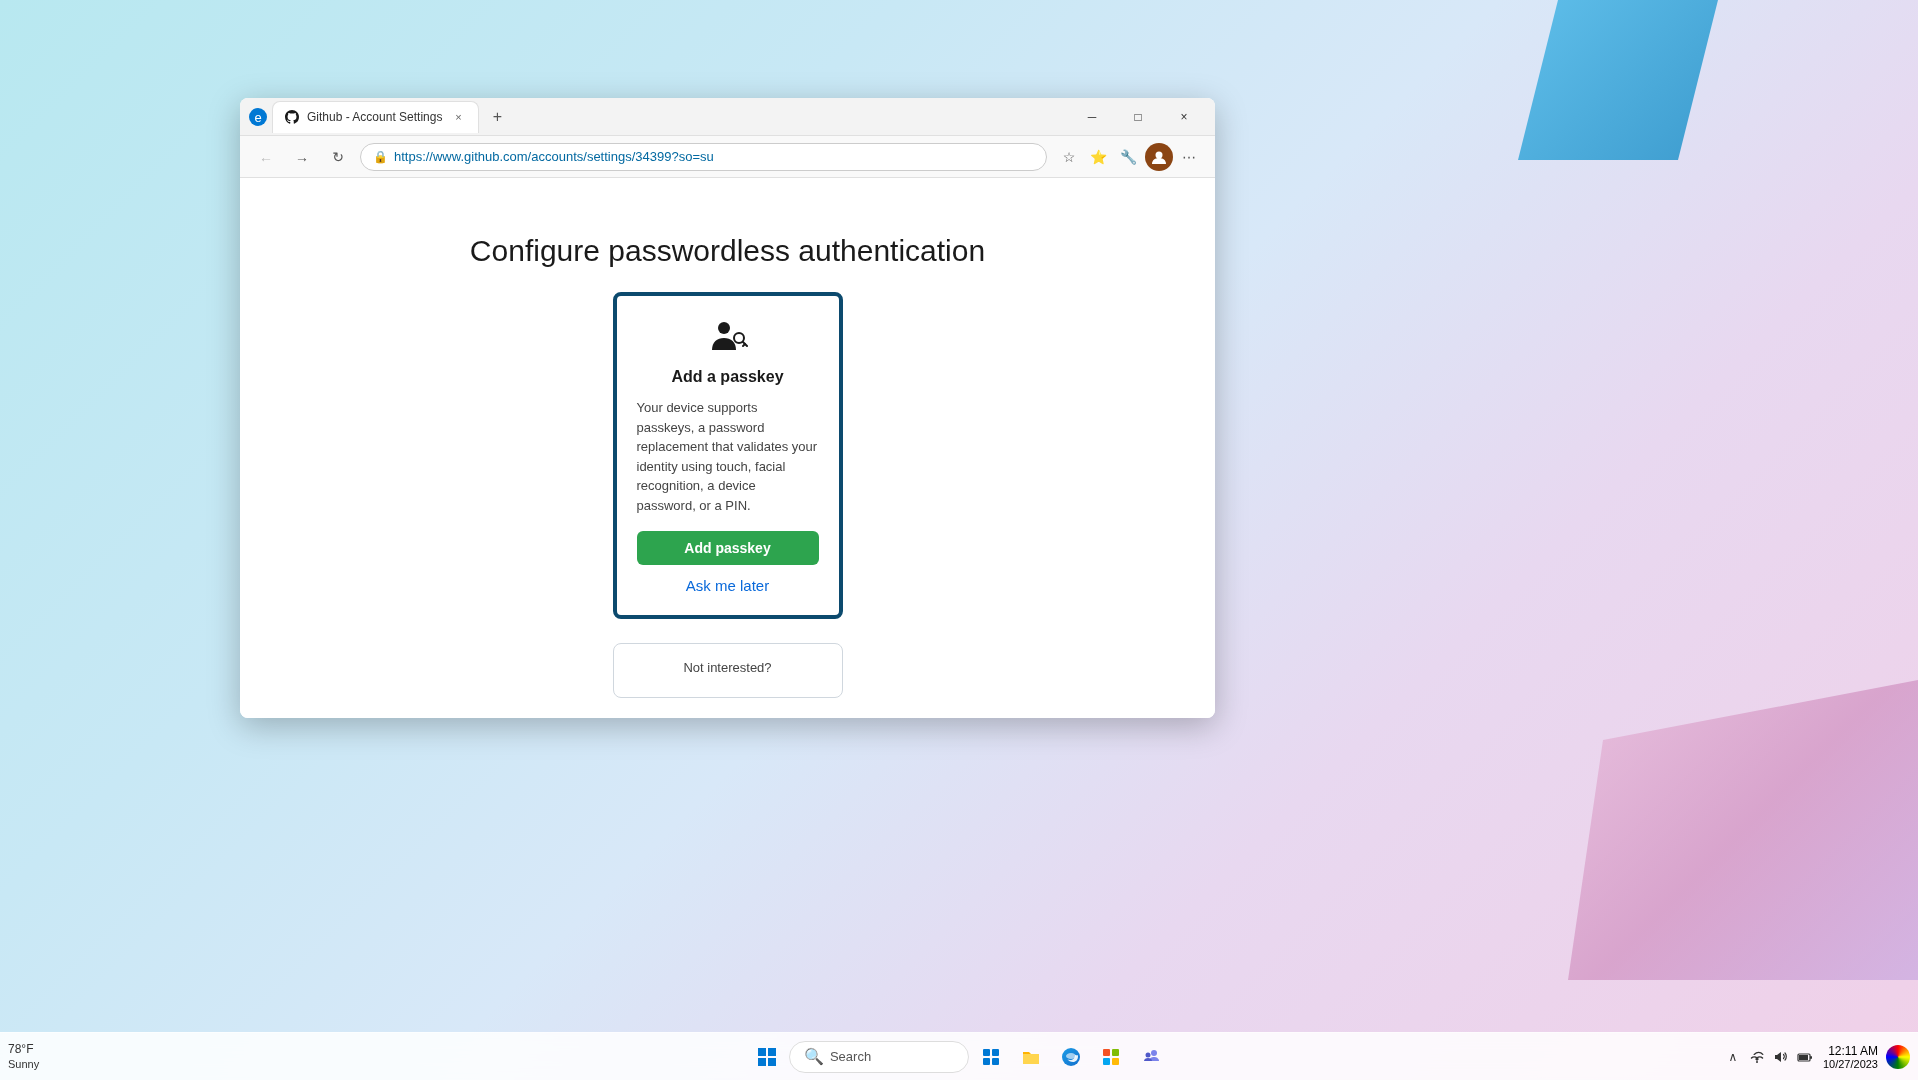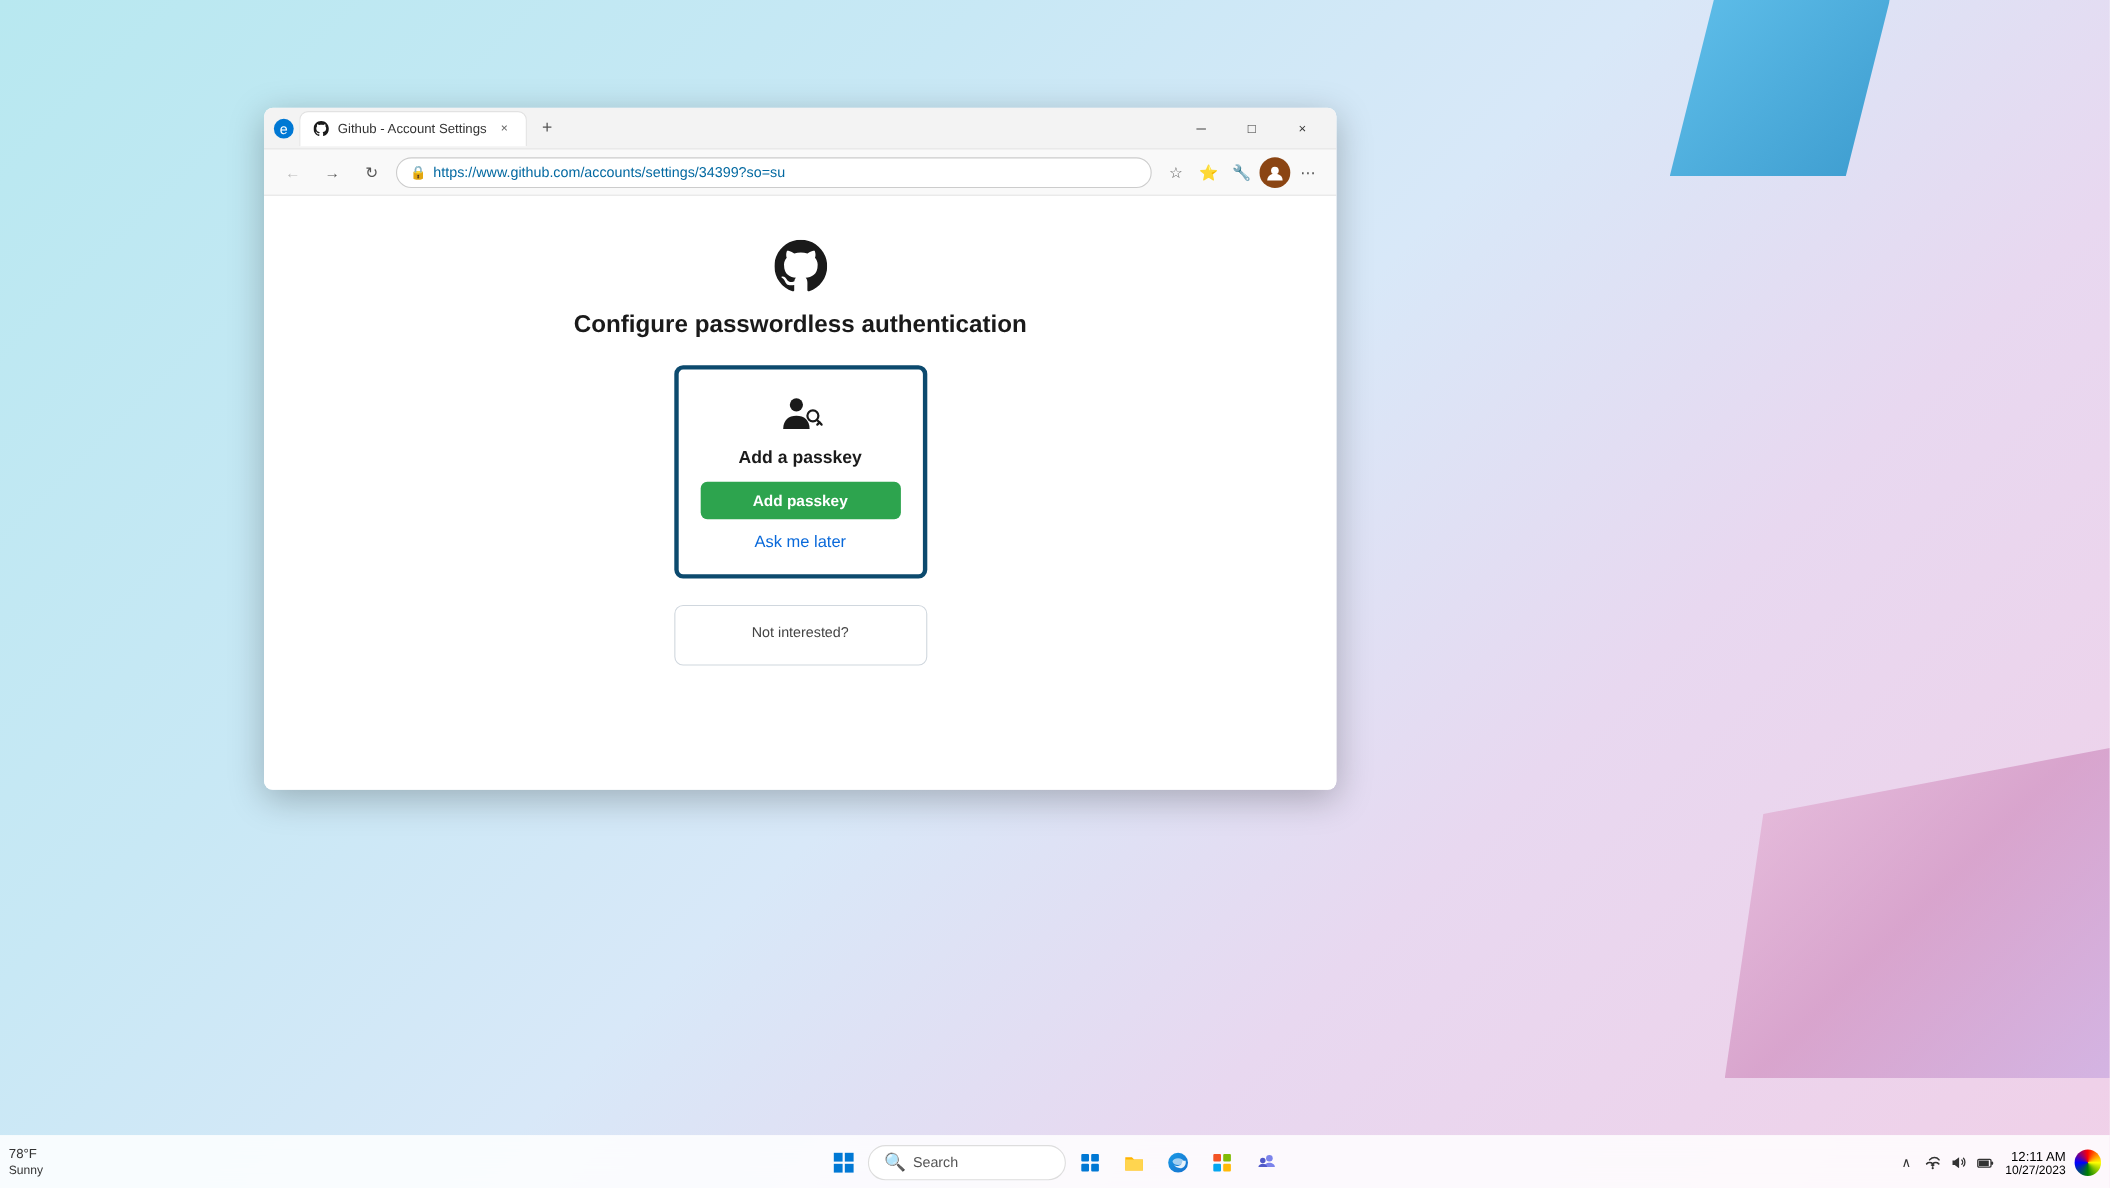--- a/index.html
+++ b/index.html
@@ -224,22 +224,22 @@
     }
 
     
     .github-logo {
       width: 48px;
       height: 48px;
       margin-bottom: 16px;
     }
 
     .page-title {
-      font-size: 22px;
-      font-weight: 700;
+      font-size: 30px;
+      font-weight: 400;
       color: #1a1a1a;
       margin-bottom: 24px;
     }
 
     
     .card {
       width: 230px;
       border: 4px solid #0c4a6e;
       border-radius: 8px;
       padding: 20px;
@@ -496,20 +496,21 @@
           <path d="M4 34c0-8 5-12 12-12s12 4 12 12" fill="#1a1a1a"></path>
 
           <circle cx="31" cy="22" r="5" stroke="#1a1a1a" stroke-width="2" fill="none"></circle>
           <line x1="35" y1="26" x2="39" y2="30" stroke="#1a1a1a" stroke-width="2" stroke-linecap="round"></line>
           <line x1="37" y1="28" x2="35" y2="30" stroke="#1a1a1a" stroke-width="2" stroke-linecap="round"></line>
         </svg>
       </div>
 
       <div class="card-title">Add a passkey</div>
 
+      <div class="card-description">Your device supports passkeys, a password replacement that validates your identity using touch, facial recognition, a device password, or a PIN.</div>
 
       <button class="btn-add-passkey">Add passkey</button>
 
       <a class="ask-later-link">Ask me later</a>
     </div>
 
     <div class="not-interested-card">
       <div class="not-interested-title">Not interested?</div>
 
     </div>

